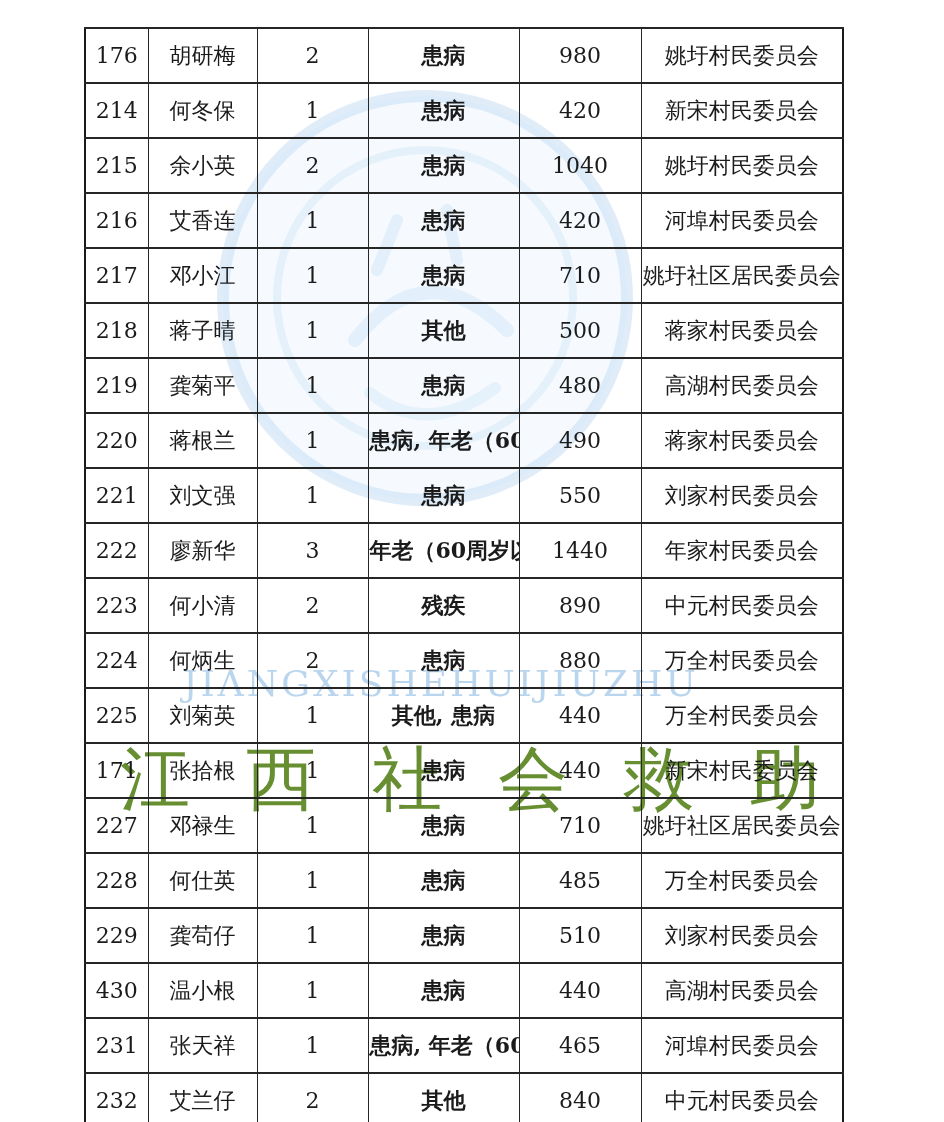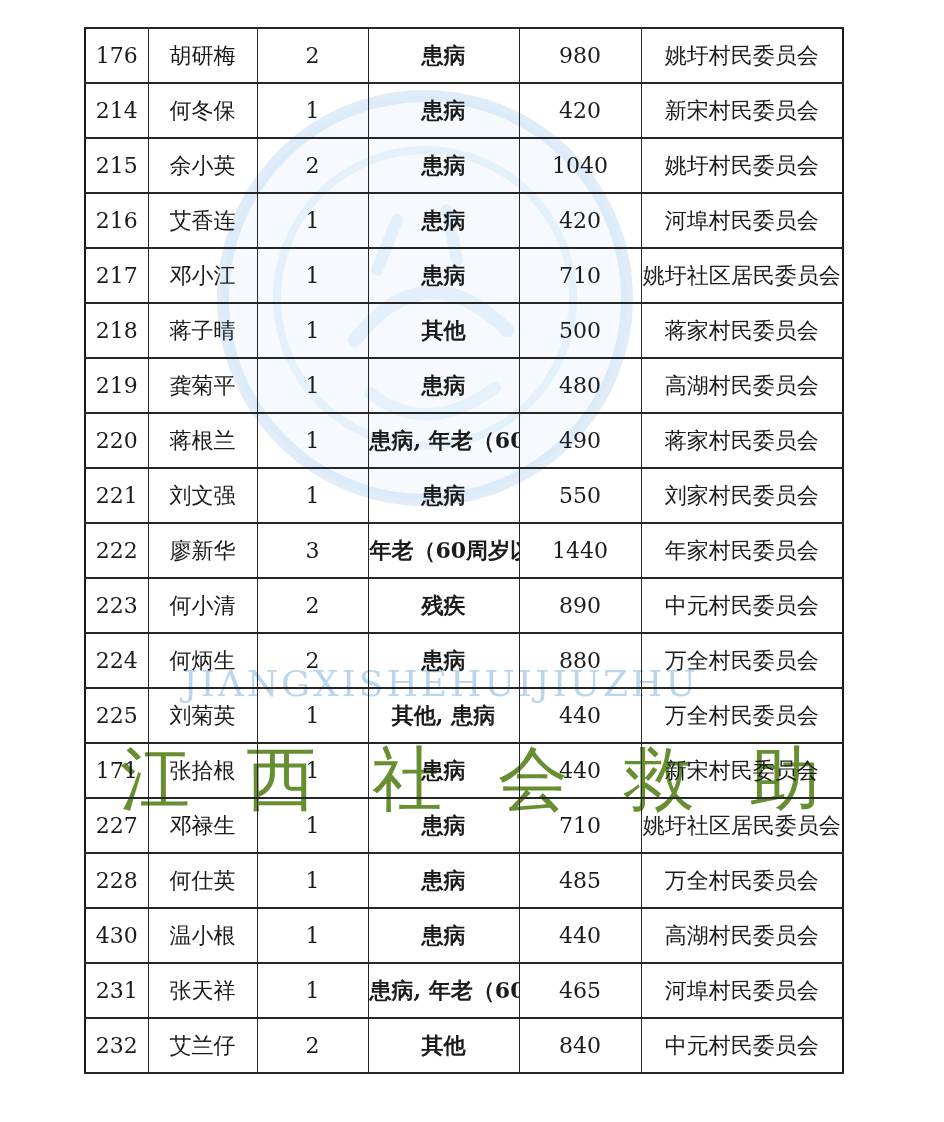--- a/index.html
+++ b/index.html
@@ -212,20 +212,28 @@
 
         <tr>
           <td>228</td>
           <td>何仕英</td>
           <td>1</td>
           <td class="cat">患病</td>
           <td>485</td>
           <td>万全村民委员会</td>
         </tr>
 
+        <tr>
+          <td>229</td>
+          <td>龚苟仔</td>
+          <td>1</td>
+          <td class="cat">患病</td>
+          <td>510</td>
+          <td>刘家村民委员会</td>
+        </tr>
 
         <tr>
           <td>430</td>
           <td>温小根</td>
           <td>1</td>
           <td class="cat">患病</td>
           <td>440</td>
           <td>高湖村民委员会</td>
         </tr>
 

